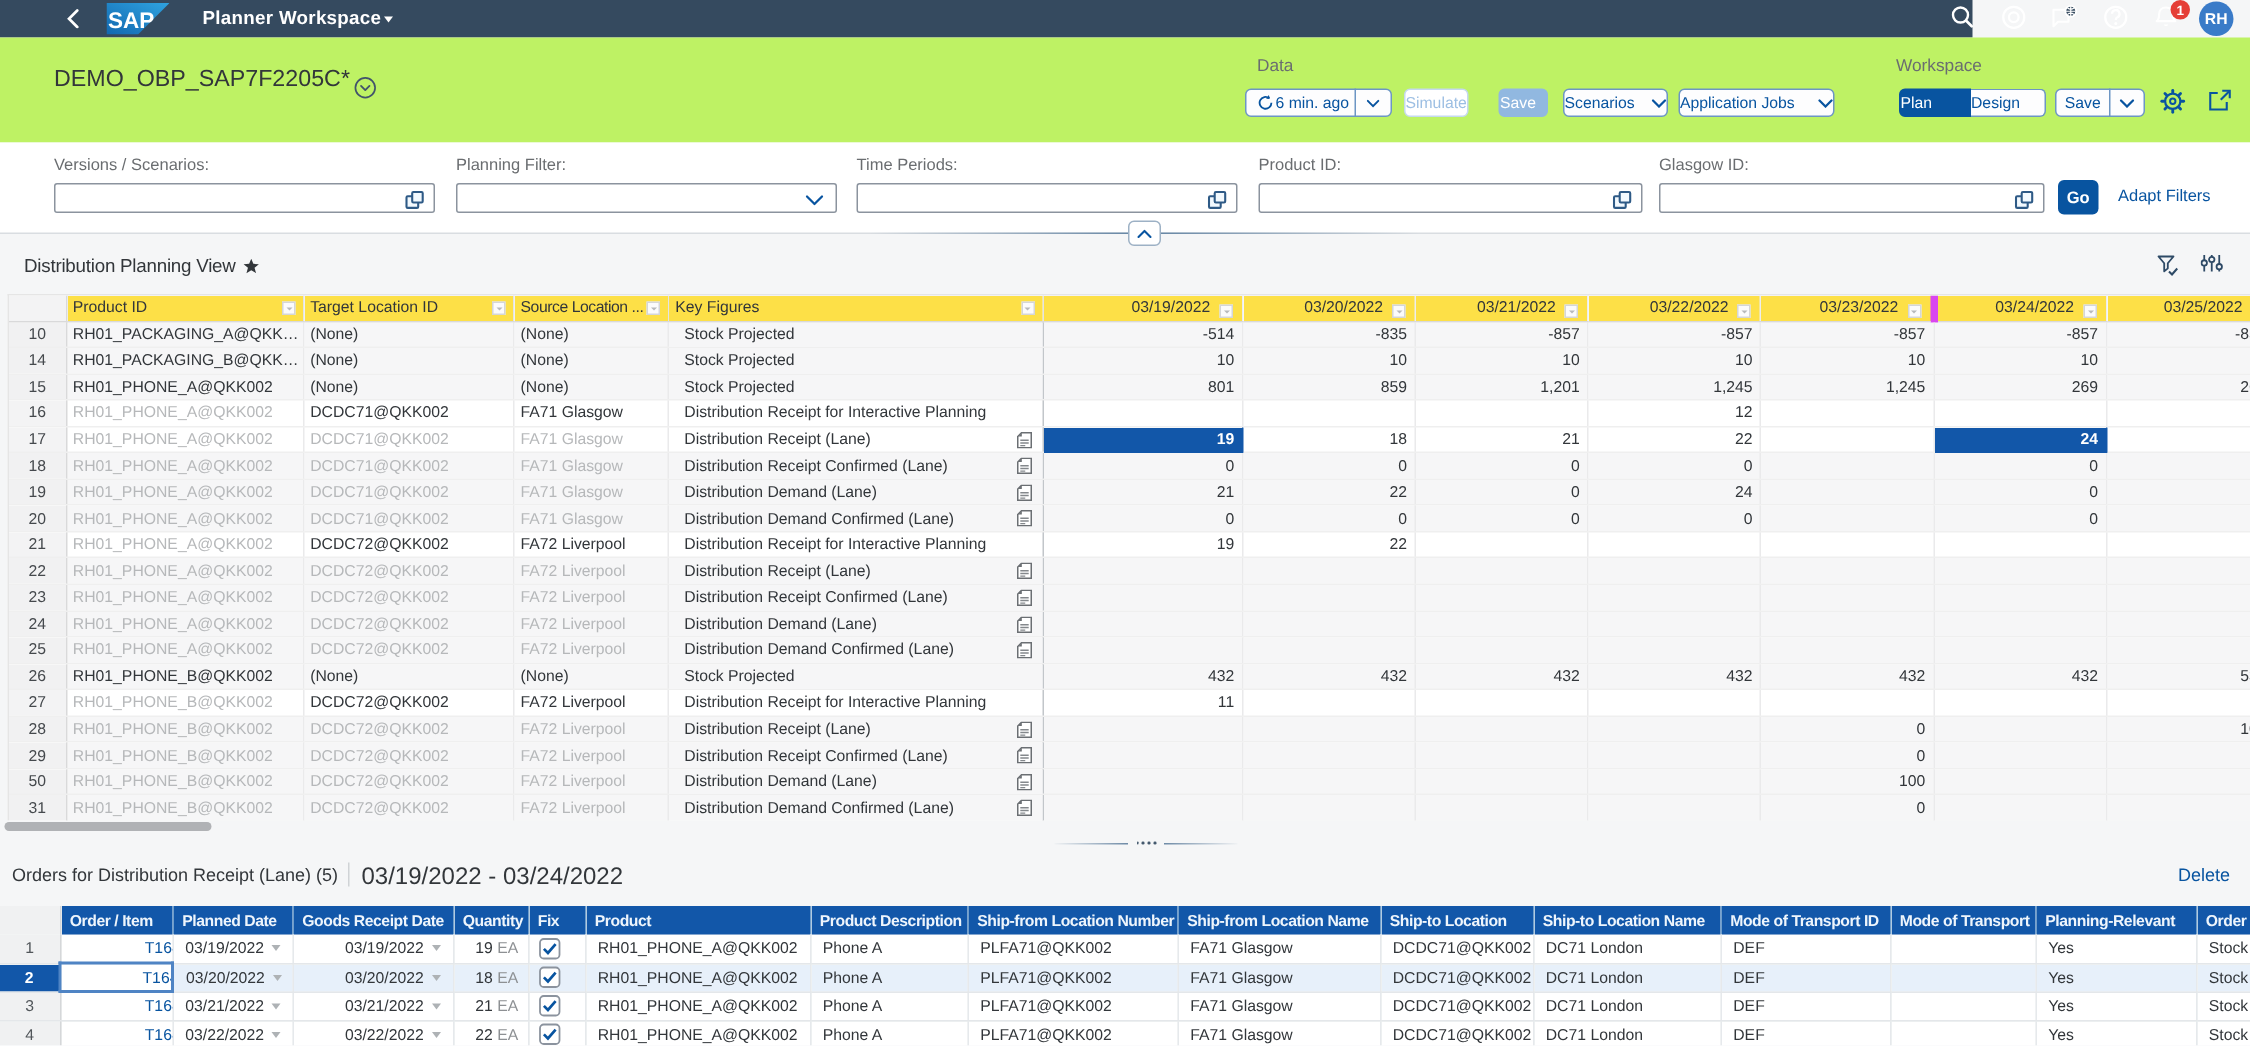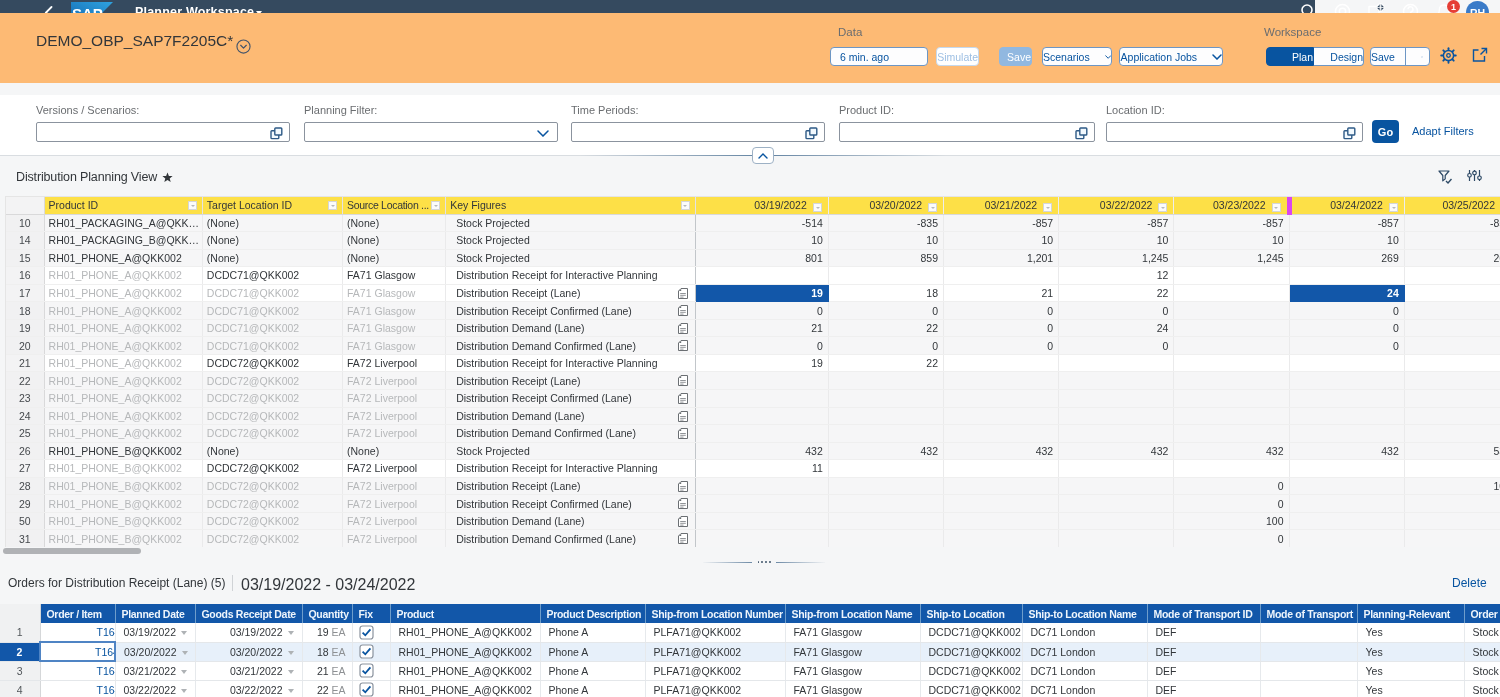--- a/index.html
+++ b/index.html
@@ -2,25 +2,25 @@
 <html><head><meta charset="utf-8">
 <style>
 *{margin:0;padding:0;box-sizing:border-box;}
 html,body{width:1500px;height:697px;overflow:hidden;}
 body{font-family:"Liberation Sans",sans-serif;background:#f5f6f7;}
 #app{position:relative;width:1500px;height:697px;overflow:hidden;}
 .abs{position:absolute;}
 
 #shell{position:absolute;left:0;top:0;width:1315px;height:25px;background:#354a5f;}
 
-#hdr{position:absolute;left:0;top:13px;width:1500px;height:70px;background:#fdba74;}
+#hdr{position:absolute;left:0;top:25px;width:1500px;height:70px;background:#bef264;}
 .lbl{font-size:11.5px;color:#6a6d70;}
 .flbl{font-size:11px;color:#6a6d70;text-align:right;}
-.btn{position:absolute;display:flex;align-items:center;justify-content:flex-end;height:19px;
- border:1px solid #6d96c4;border-radius:4px;color:#0854a0;font-size:10.5px;background:#fdfdfe;white-space:nowrap;gap:10px;}
+.btn{position:absolute;display:flex;align-items:center;justify-content:space-between;height:19px;
+ border:1px solid #6d96c4;border-radius:4px;color:#0854a0;font-size:10.5px;background:#fdfdfe;white-space:nowrap;}
 
 #fbar{position:absolute;left:0;top:95px;width:1500px;height:61px;background:#fff;border-bottom:1px solid #d9dde1;}
 .fin{position:absolute;top:27px;height:20px;border:1px solid #8b939e;border-radius:2px;background:#fff;}
 
 #ut{position:absolute;left:5px;top:196px;width:1495px;height:351px;overflow:hidden;background:#fff;}
 table{border-collapse:collapse;table-layout:fixed;}
 #ut{border-top:1px solid #e5e5e5;border-left:1px solid #e5e5e5;}
 #ut table{width:1511px;font-size:10.5px;color:#32363a;}
 #ut td,#ut th{overflow:hidden;white-space:nowrap;padding:0;height:17.55px;border-right:1px solid #eaeaeb;border-bottom:1px solid #efefef;font-weight:normal;}
 #ut th{height:17px;background:#fde047;text-align:left;border-bottom:1px solid #d9d9da;border-right:1px solid #e3e3e4;}
@@ -170,21 +170,21 @@
           <rect x="4.8" y="1" width="7" height="7" rx="0.8" fill="#f2f9fe" stroke="#2e5a86" stroke-width="1.4"></rect>
         </svg>
       </div>
 <div class="flbl abs" style="left:839px;top:9px">Product ID:</div>
 <div class="fin" style="left:839px;width:256px">
         <svg style="position:absolute;right:6px;top:4px" width="13" height="13" viewBox="0 0 13 13">
           <rect x="1" y="3.8" width="7.8" height="7.8" rx="0.8" fill="#f2f9fe" stroke="#2e5a86" stroke-width="1.4"></rect>
           <rect x="4.8" y="1" width="7" height="7" rx="0.8" fill="#f2f9fe" stroke="#2e5a86" stroke-width="1.4"></rect>
         </svg>
       </div>
-<div class="flbl abs" style="left:1106px;top:9px">Location ID:</div>
+<div class="flbl abs" style="left:1106px;top:9px">Glasgow ID:</div>
 <div class="fin" style="left:1106px;width:257px">
         <svg style="position:absolute;right:6px;top:4px" width="13" height="13" viewBox="0 0 13 13">
           <rect x="1" y="3.8" width="7.8" height="7.8" rx="0.8" fill="#f2f9fe" stroke="#2e5a86" stroke-width="1.4"></rect>
           <rect x="4.8" y="1" width="7" height="7" rx="0.8" fill="#f2f9fe" stroke="#2e5a86" stroke-width="1.4"></rect>
         </svg>
       </div>
 <div class="abs" style="left:1372px;top:25px;width:27px;height:23px;background:#0854a0;border-radius:4px;color:#fff;font-size:11px;font-weight:bold;display:flex;align-items:center;justify-content:center">Go</div>
 <div class="abs" style="left:1412px;top:30px;font-size:11px;color:#0854a0">Adapt Filters</div>
 </div>
 <div class="abs" style="left:580px;top:155px;width:174px;height:1px;background:linear-gradient(to right,rgba(103,135,165,0),#6787a5)"></div>

